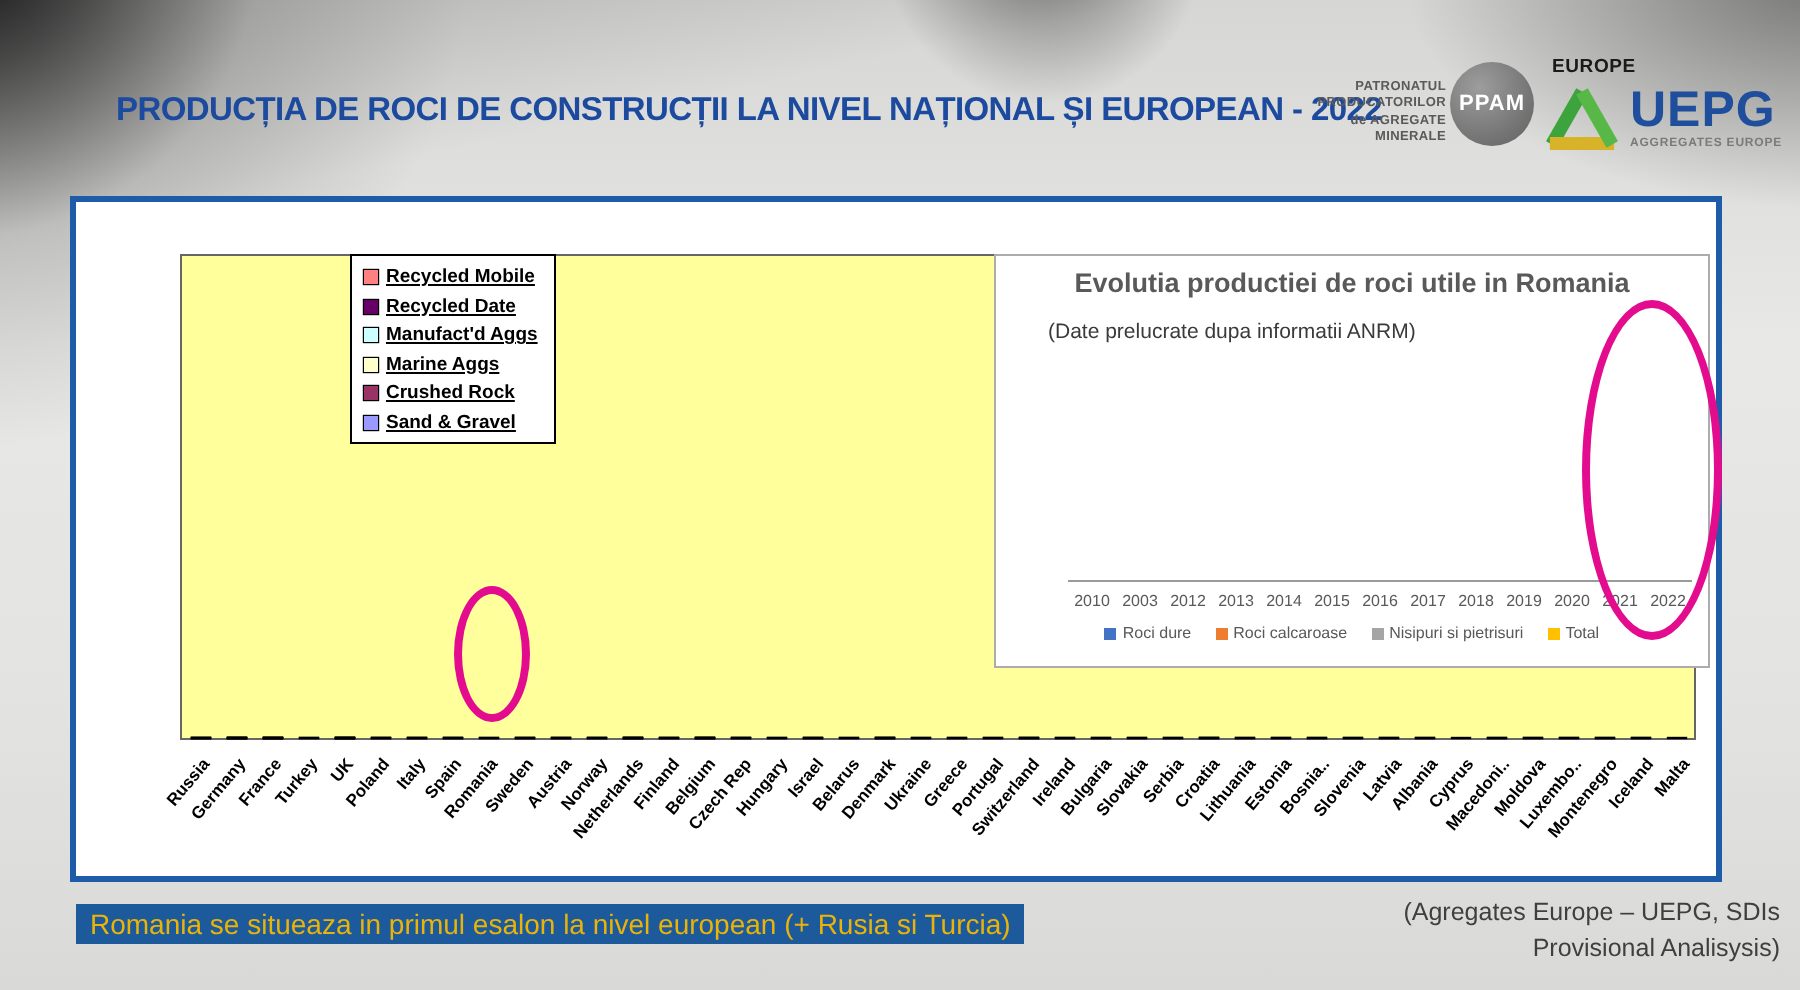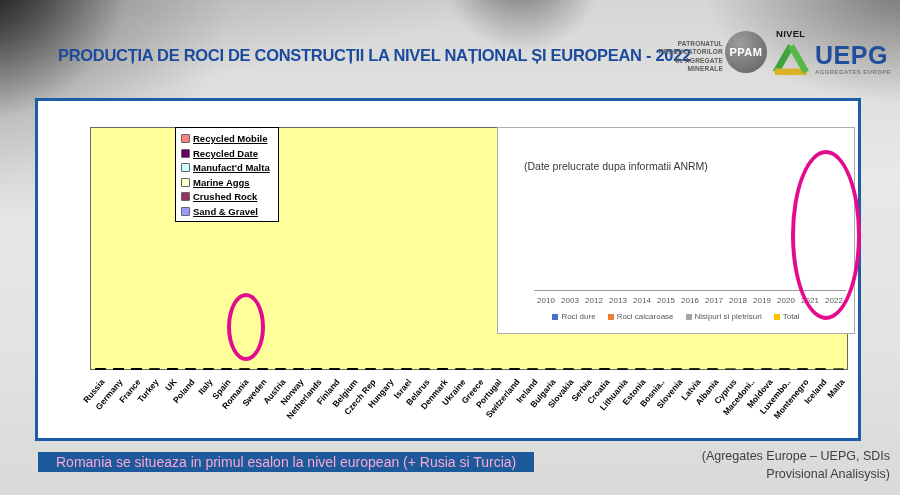--- a/index.html
+++ b/index.html
@@ -49,39 +49,39 @@
   .ibar{width:4px;}
   .ixtick{position:absolute;width:34px;text-align:center;font-size:8px;color:#595959;}
   #inset-legend{position:absolute;left:0;top:184px;width:100%;display:flex;justify-content:center;gap:12px;}
   .ilg{display:flex;align-items:center;gap:3px;font-size:8px;color:#595959;white-space:nowrap;}
   .ilg-sw{width:6px;height:6px;}
   
   .ellipse{position:absolute;border:4px solid #E40C8E;border-radius:50%;z-index:5;}
   .ellipse-romania{left:189px;top:192px;width:30px;height:60px;}
   .ellipse-2022{left:753px;top:49px;width:62px;height:162px;}
   
-  .footer-left{position:absolute;left:38px;top:452px;color:#f9a8d4;font-size:14px;padding:2px 18px;white-space:nowrap;}
+  .footer-left{position:absolute;left:38px;top:452px;color:#eab308;font-size:14px;padding:2px 7px;white-space:nowrap;}
   .footer-right{position:absolute;left:650px;top:447px;width:240px;text-align:right;font-size:12.5px;color:#3f3f3f;line-height:1.45;}
 </style>
 </head>
 <body>
 
 <div class="slide">
 
   <div class="title" style="color: rgb(27, 74, 158);">PRODUCȚIA DE ROCI DE CONSTRUCȚII LA NIVEL NAȚIONAL ȘI EUROPEAN - 2022</div>
 
   <div class="ppam">
     <div>PATRONATUL</div>
     <div>PRODUCATORILOR</div>
     <div>de AGREGATE</div>
     <div>MINERALE</div>
   </div>
   <div class="ppam-circle">PPAM</div>
 
-  <div class="membru">NIVEL</div>
+  <div class="membru">EUROPE</div>
   <div class="uepg">
     <svg width="38" height="34" viewBox="0 0 40 36">
       <line x1="20" y1="4" x2="4" y2="32" stroke="#3DA43D" stroke-width="7"></line>
       <line x1="3" y1="31.5" x2="37" y2="31.5" stroke="#D8B229" stroke-width="7"></line>
       <line x1="20" y1="4" x2="36" y2="32" stroke="#58B847" stroke-width="7"></line>
     </svg>
     <div class="uepg-txt">
       <div class="uepg-name">UEPG</div>
       <div class="uepg-sub">AGGREGATES EUROPE</div>
     </div>
@@ -380,21 +380,21 @@
           <div class="lg-row">
             <div class="lg-sw" style="background: rgb(255, 128, 128);"></div>
             <div class="lg-lab">Recycled Mobile</div>
           </div>
           <div class="lg-row">
             <div class="lg-sw" style="background: rgb(102, 0, 102);"></div>
             <div class="lg-lab">Recycled Date</div>
           </div>
           <div class="lg-row">
             <div class="lg-sw" style="background: rgb(204, 255, 255);"></div>
-            <div class="lg-lab">Manufact'd Malta</div>
+            <div class="lg-lab">Manufact'd Aggs</div>
           </div>
           <div class="lg-row">
             <div class="lg-sw" style="background: rgb(255, 255, 204);"></div>
             <div class="lg-lab">Marine Aggs</div>
           </div>
           <div class="lg-row">
             <div class="lg-sw" style="background: rgb(153, 51, 102);"></div>
             <div class="lg-lab">Crushed Rock</div>
           </div>
           <div class="lg-row">
@@ -440,20 +440,21 @@
         <div class="xtick" style="left: 618.69px; top: 276px;">Cyprus</div>
         <div class="xtick" style="left: 636.738px; top: 276px;">Macedoni..</div>
         <div class="xtick" style="left: 654.786px; top: 276px;">Moldova</div>
         <div class="xtick" style="left: 672.833px; top: 276px;">Luxembo..</div>
         <div class="xtick" style="left: 690.881px; top: 276px;">Montenegro</div>
         <div class="xtick" style="left: 708.929px; top: 276px;">Iceland</div>
         <div class="xtick" style="left: 726.976px; top: 276px;">Malta</div>
       </div>
 
     <div class="inset">
+      <div class="inset-title">Evolutia productiei de roci utile in Romania</div>
       <div class="inset-note">(Date prelucrate dupa informatii ANRM)</div>
       <div id="inset-plot">
         <div class="ibase"></div>
         <div id="inset-bars">
             <div class="igroup">
               <div class="ibar" style="background: rgb(68, 114, 196);"></div>
               <div class="ibar" style="background: rgb(237, 125, 49);"></div>
               <div class="ibar" style="background: rgb(165, 165, 165);"></div>
               <div class="ibar" style="background: rgb(255, 192, 0);"></div>
             </div>

